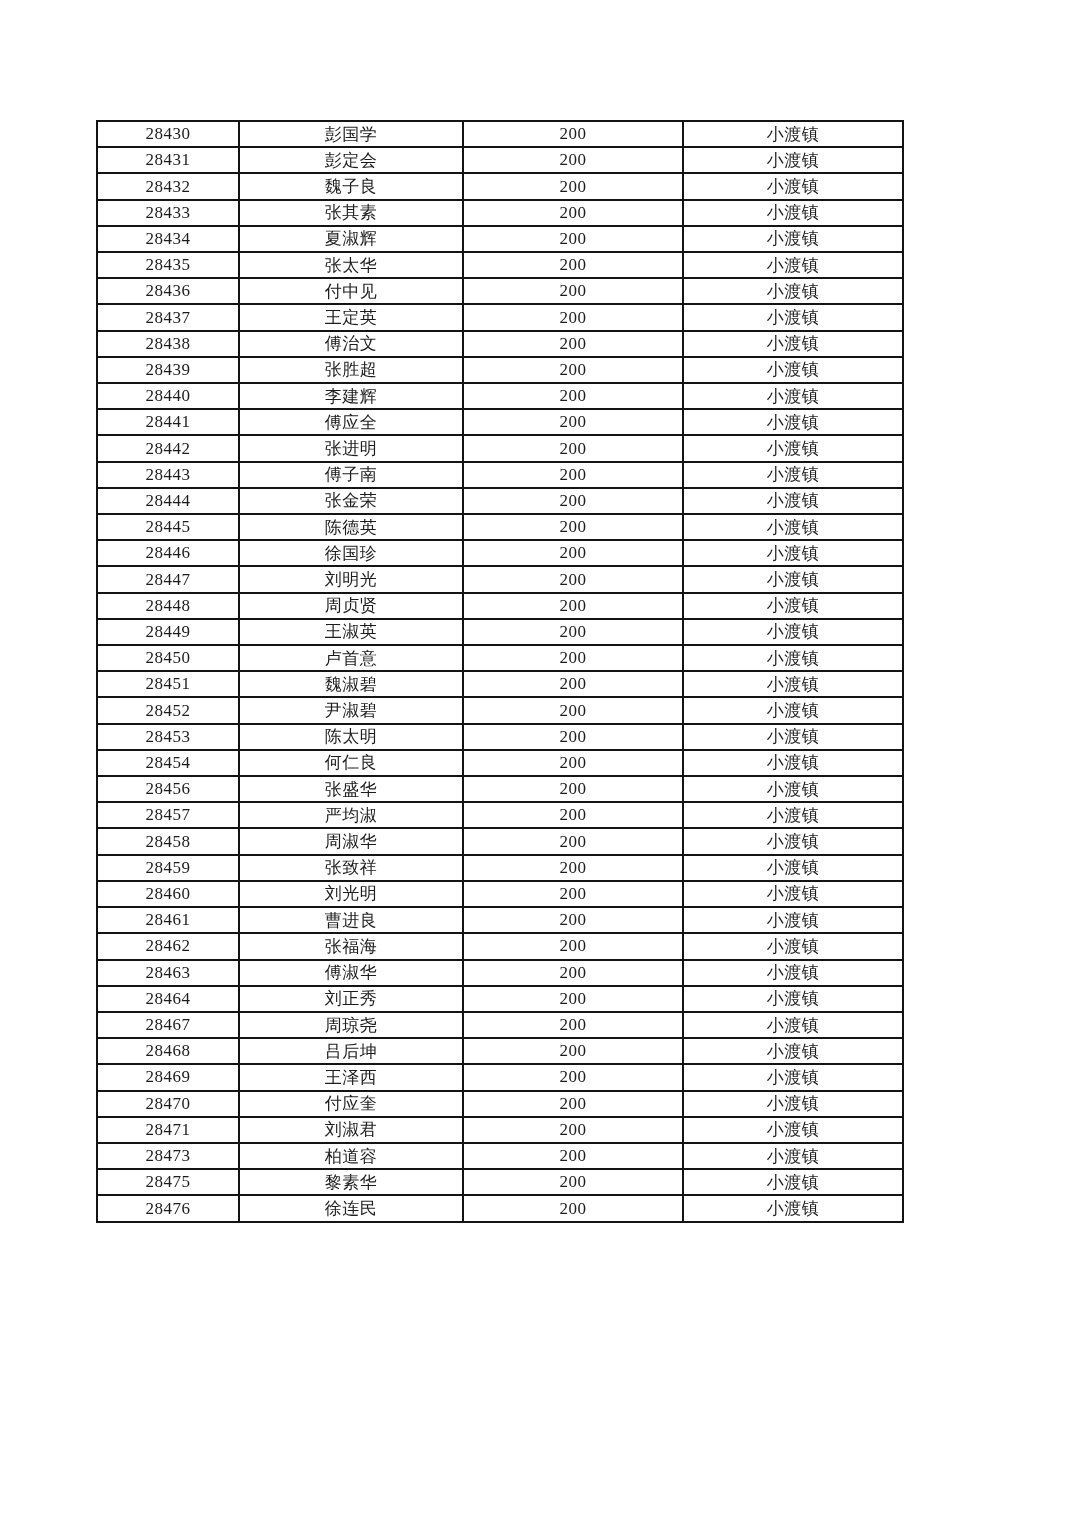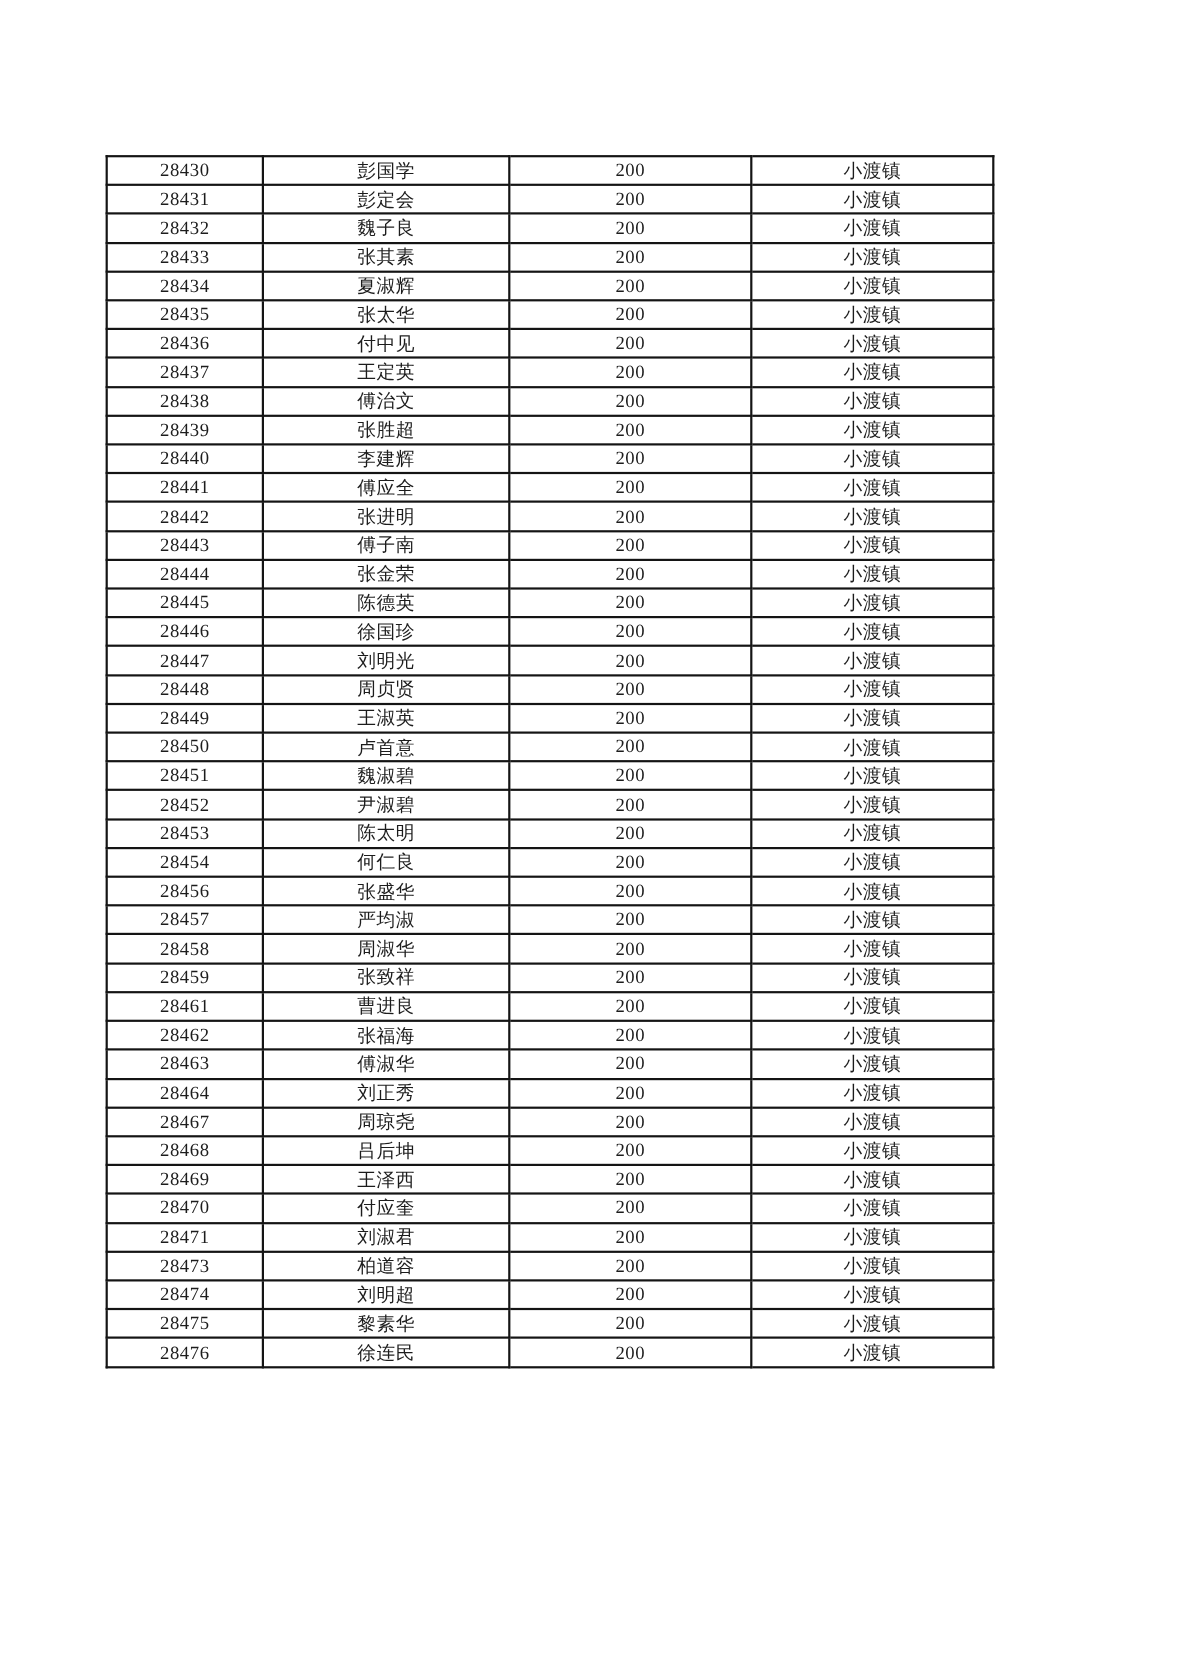--- a/index.html
+++ b/index.html
@@ -9,21 +9,21 @@
   }
   body {
     width: 1074px;
     height: 1520px;
     position: relative;
     font-family: "Liberation Serif", "DejaVu Serif", serif;
   }
   .sheet-table {
     position: absolute;
     left: 96px;
-    top: 141px;
+    top: 120px;
     width: 806px;
     height: 1103px;
     border-collapse: collapse;
     table-layout: fixed;
   }
   .sheet-table td {
     border: 2px solid #141414;
     text-align: center;
     vertical-align: middle;
     font-size: 17px;
@@ -213,20 +213,26 @@
         <td>200</td>
         <td>小渡镇</td>
       </tr>
       <tr>
         <td>28459</td>
         <td>张致祥</td>
         <td>200</td>
         <td>小渡镇</td>
       </tr>
       <tr>
+        <td>28460</td>
+        <td>刘光明</td>
+        <td>200</td>
+        <td>小渡镇</td>
+      </tr>
+      <tr>
         <td>28461</td>
         <td>曹进良</td>
         <td>200</td>
         <td>小渡镇</td>
       </tr>
       <tr>
         <td>28462</td>
         <td>张福海</td>
         <td>200</td>
         <td>小渡镇</td>
@@ -269,26 +275,20 @@
       </tr>
       <tr>
         <td>28471</td>
         <td>刘淑君</td>
         <td>200</td>
         <td>小渡镇</td>
       </tr>
       <tr>
         <td>28473</td>
         <td>柏道容</td>
-        <td>200</td>
-        <td>小渡镇</td>
-      </tr>
-      <tr>
-        <td>28474</td>
-        <td>刘明超</td>
         <td>200</td>
         <td>小渡镇</td>
       </tr>
       <tr>
         <td>28475</td>
         <td>黎素华</td>
         <td>200</td>
         <td>小渡镇</td>
       </tr>
       <tr>

